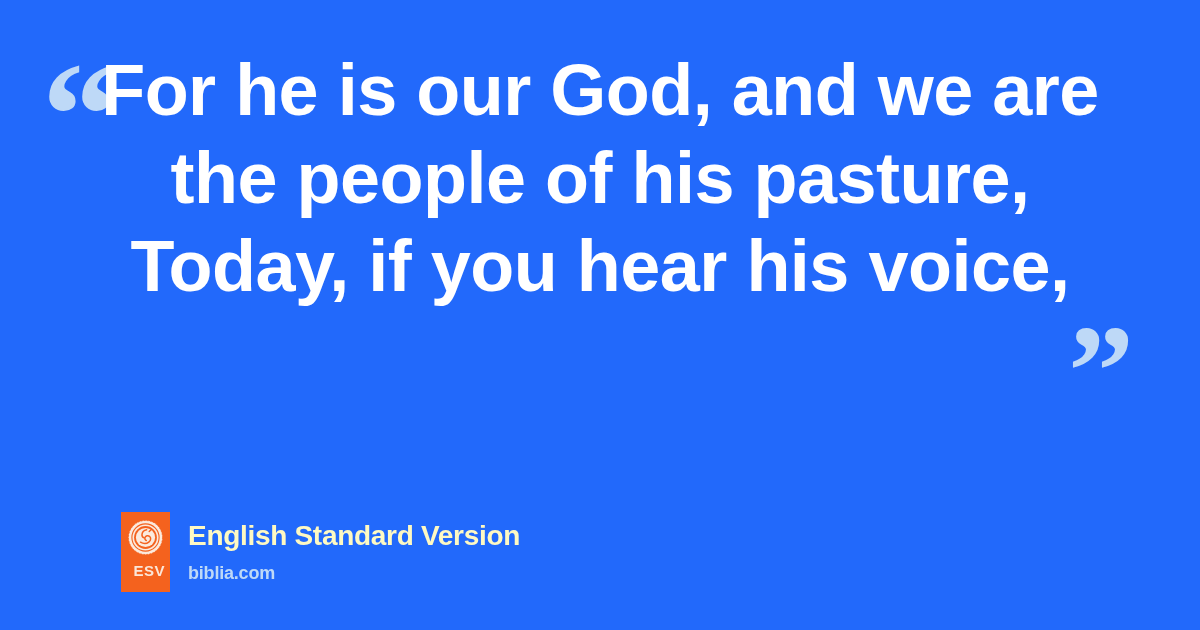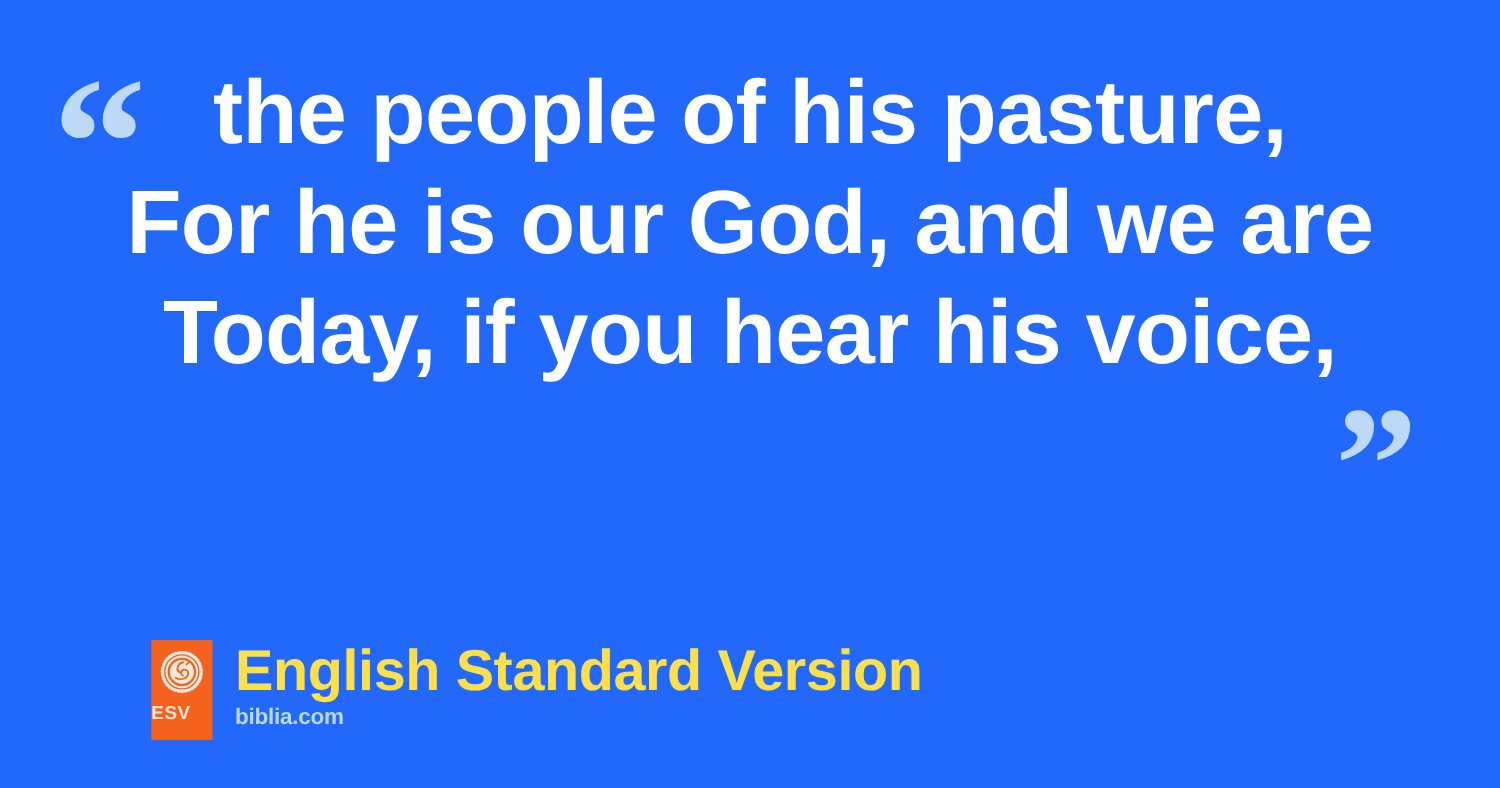--- a/index.html
+++ b/index.html
@@ -89,40 +89,40 @@
   .logo-seal {
     position: absolute;
     left: 6px;
     top: 7px;
     width: 37px;
     height: 37px;
   }
   .logo-esv {
     position: absolute;
     left: 0;
-    right: 16px;
+    right: 5px;
     top: 50px;
-    text-align: left;
+    text-align: right;
     color: #fbe6d8;
     font-family: "Liberation Sans", sans-serif;
     font-weight: bold;
     font-size: 15px;
     letter-spacing: 0.5px;
   }
 
   .attr-text {
     margin-left: 18px;
     padding-top: 2px;
   }
   .attr-version {
     display: block;
-    color: #fde047;
+    color: #fef9c3;
     font-family: "Liberation Sans", sans-serif;
     font-weight: bold;
-    font-size: 46px;
+    font-size: 28px;
     line-height: 44px;
     letter-spacing: -0.3px;
     white-space: nowrap;
   }
   .attr-site {
     display: block;
     color: #bed9f7;
     font-family: "Liberation Sans", sans-serif;
     font-weight: bold;
     font-size: 18px;
@@ -134,22 +134,22 @@
 </head>
 <body>
 
 <div class="card">
 
   <div class="quote-block">
 
     <span class="quote-mark quote-open">“</span>
 
     <div class="verse">
+      <span class="verse-line">For he is our God, and we are</span>
       <span class="verse-line">the people of his pasture,</span>
-      <span class="verse-line">For he is our God, and we are</span>
       <span class="verse-line">Today, if you hear his voice,</span>
     </div>
 
     <span class="quote-mark quote-close">”</span>
 
   </div>
 
   <div class="attribution">
 
     <div class="logo">

